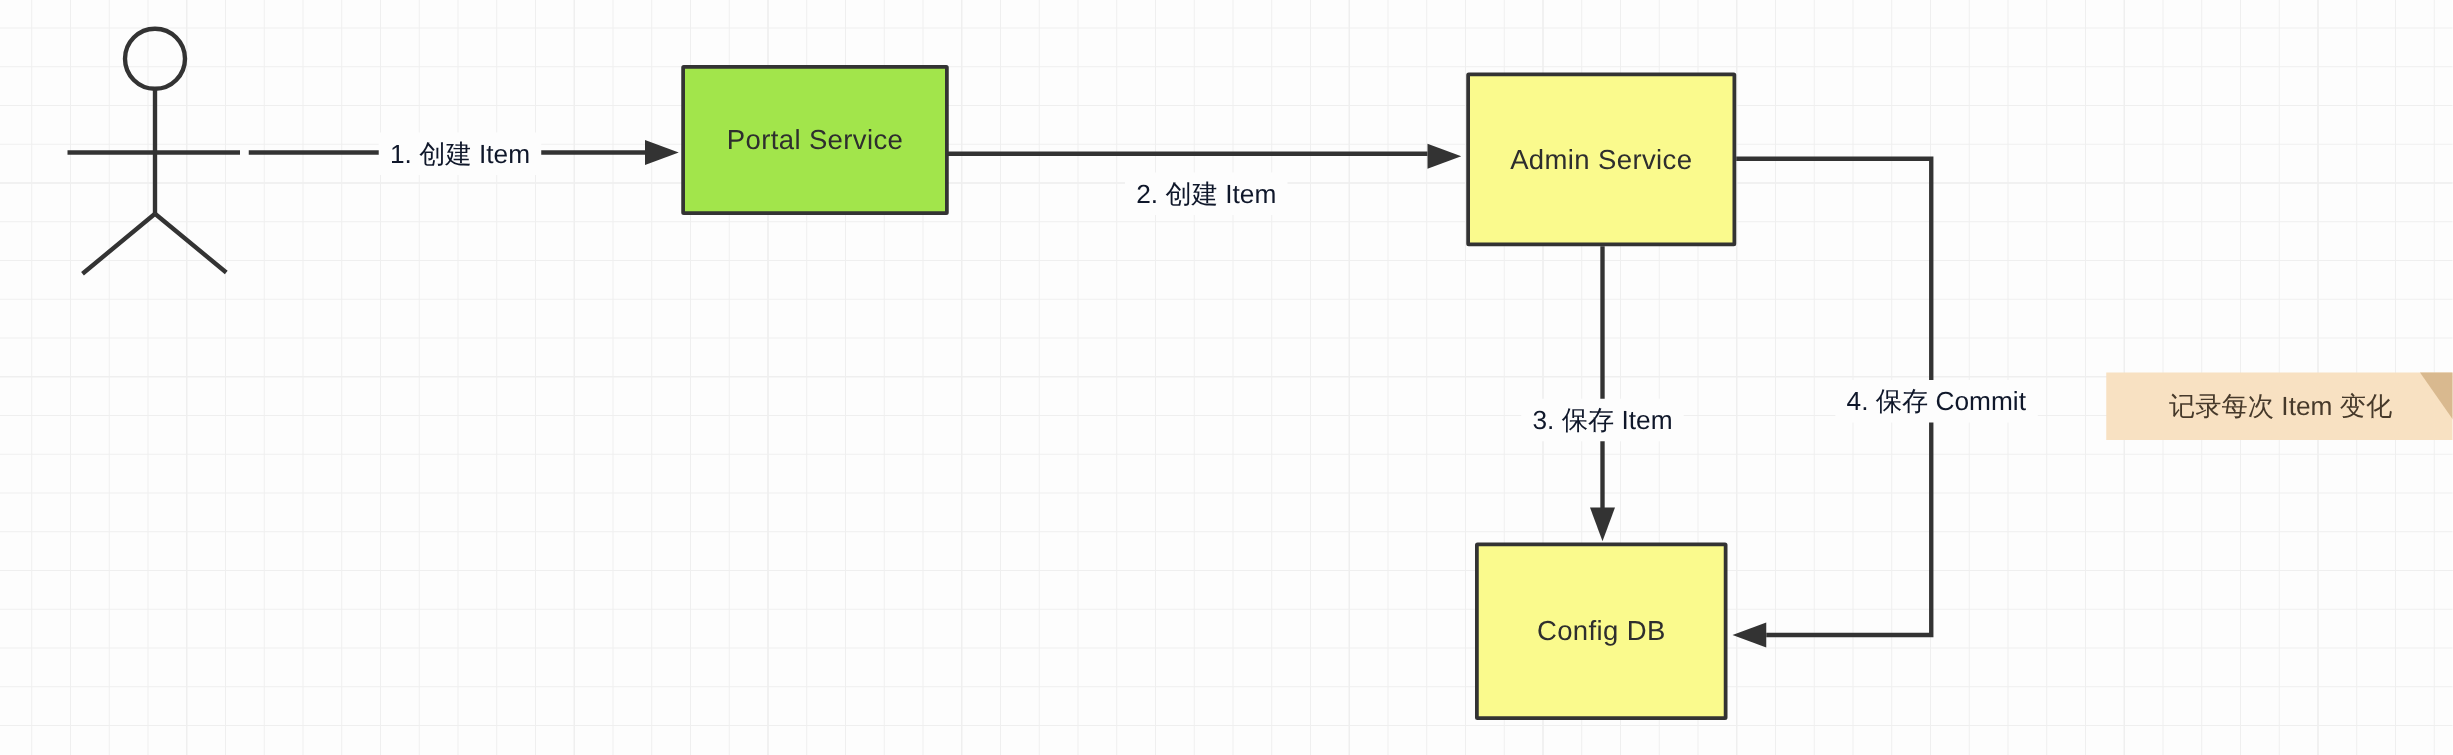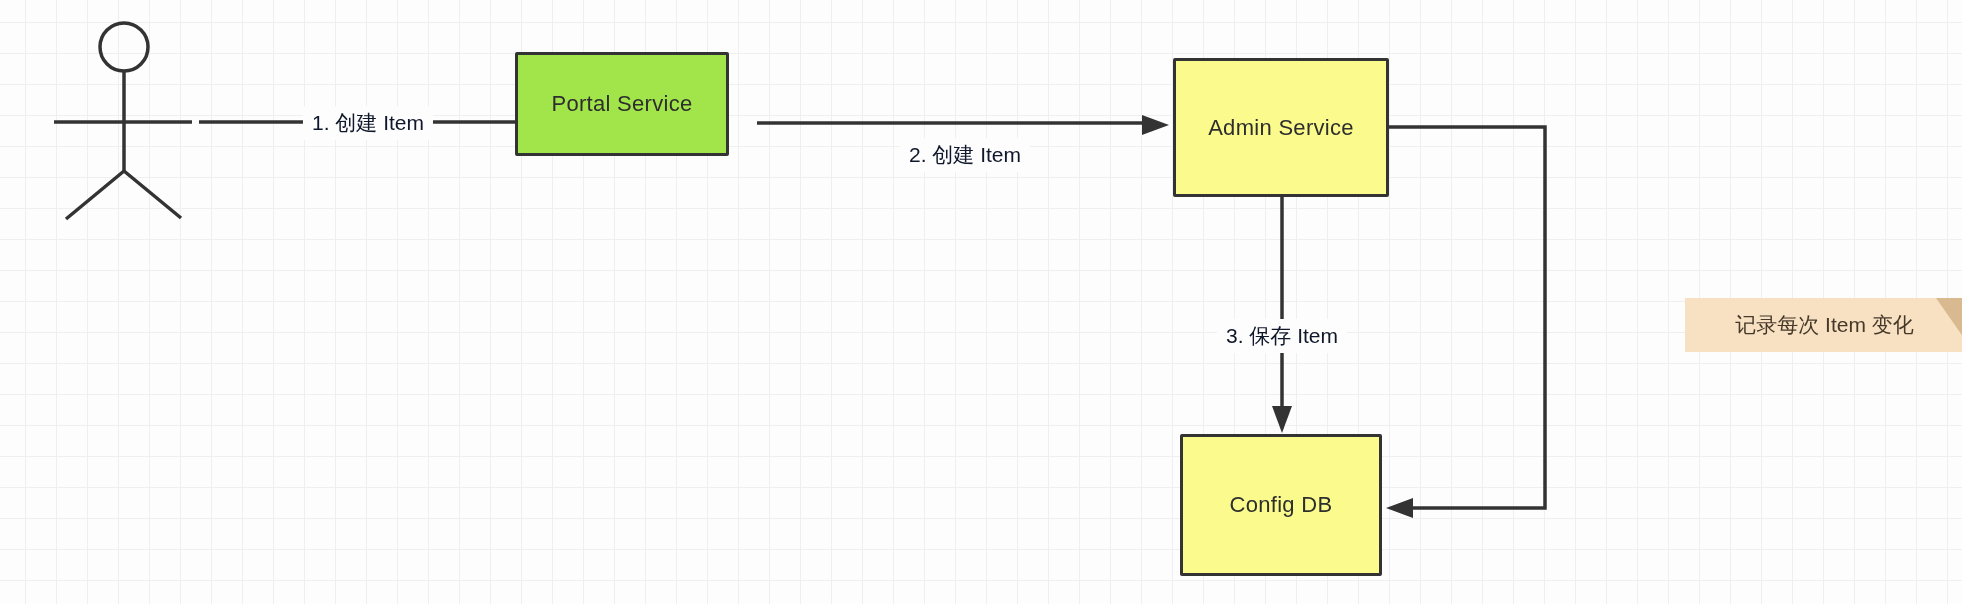--- a/index.html
+++ b/index.html
@@ -26,21 +26,21 @@
   .node{
     position:absolute;
     border:3px solid #333333;
     border-radius:2px;
     display:flex;align-items:center;justify-content:center;
     font-size:22px;color:#2e2e2e;
     letter-spacing:0.3px;
     box-sizing:border-box;
     white-space:nowrap;
   }
-  .node-portal{left:515px;top:52px;width:214px;height:104px;}
+  .node-portal{left:545px;top:52px;width:214px;height:120px;}
   .node-admin{left:1173px;top:58px;width:216px;height:139px;}
   .node-configdb{left:1180px;top:434px;width:202px;height:142px;}
   .edge-label{
     position:absolute;
     transform:translate(-50%,-50%);
     background:#fdfdfd;
     padding:3px 9px;
     font-size:21px;color:#0f172a;
     white-space:nowrap;
   }
@@ -106,19 +106,20 @@
     <span>Admin Service</span>
   </div>
 
   <div class="node node-configdb" style="background-color: rgb(250, 250, 141);">
     <span>Config DB</span>
   </div>
 
   <div class="edge-label l1">1. 创建 Item</div>
   <div class="edge-label l2">2. 创建 Item</div>
   <div class="edge-label l3">3. 保存 Item</div>
+  <div class="edge-label l4">4. 保存 Commit</div>
 
   <div class="note" style="background-color: rgb(248, 225, 194); margin-left: 36px;">
     <span>记录每次 Item 变化</span>
     <span class="note-fold" style="border-top-color: rgb(217, 185, 143);"></span>
   </div>
 
 </div>
 
 </body></html>

